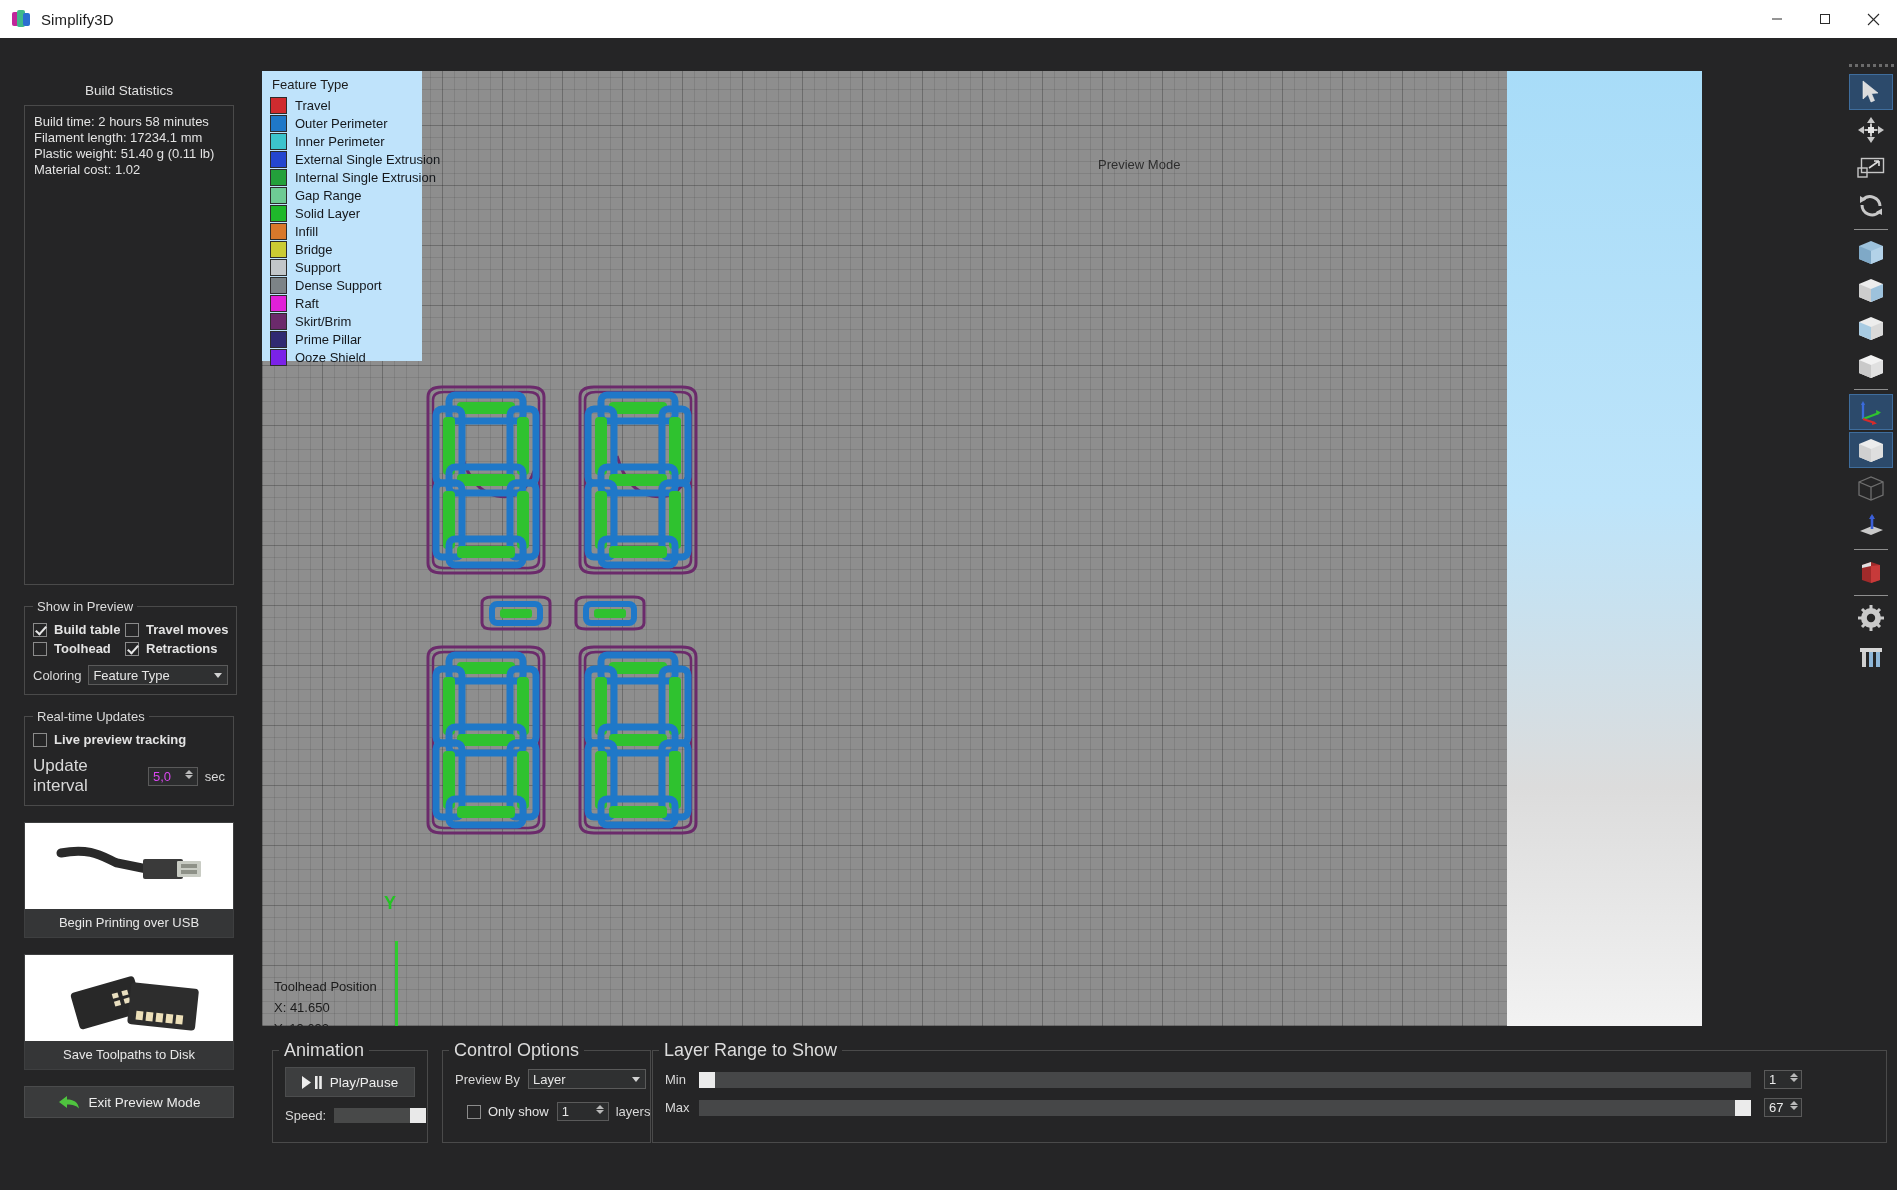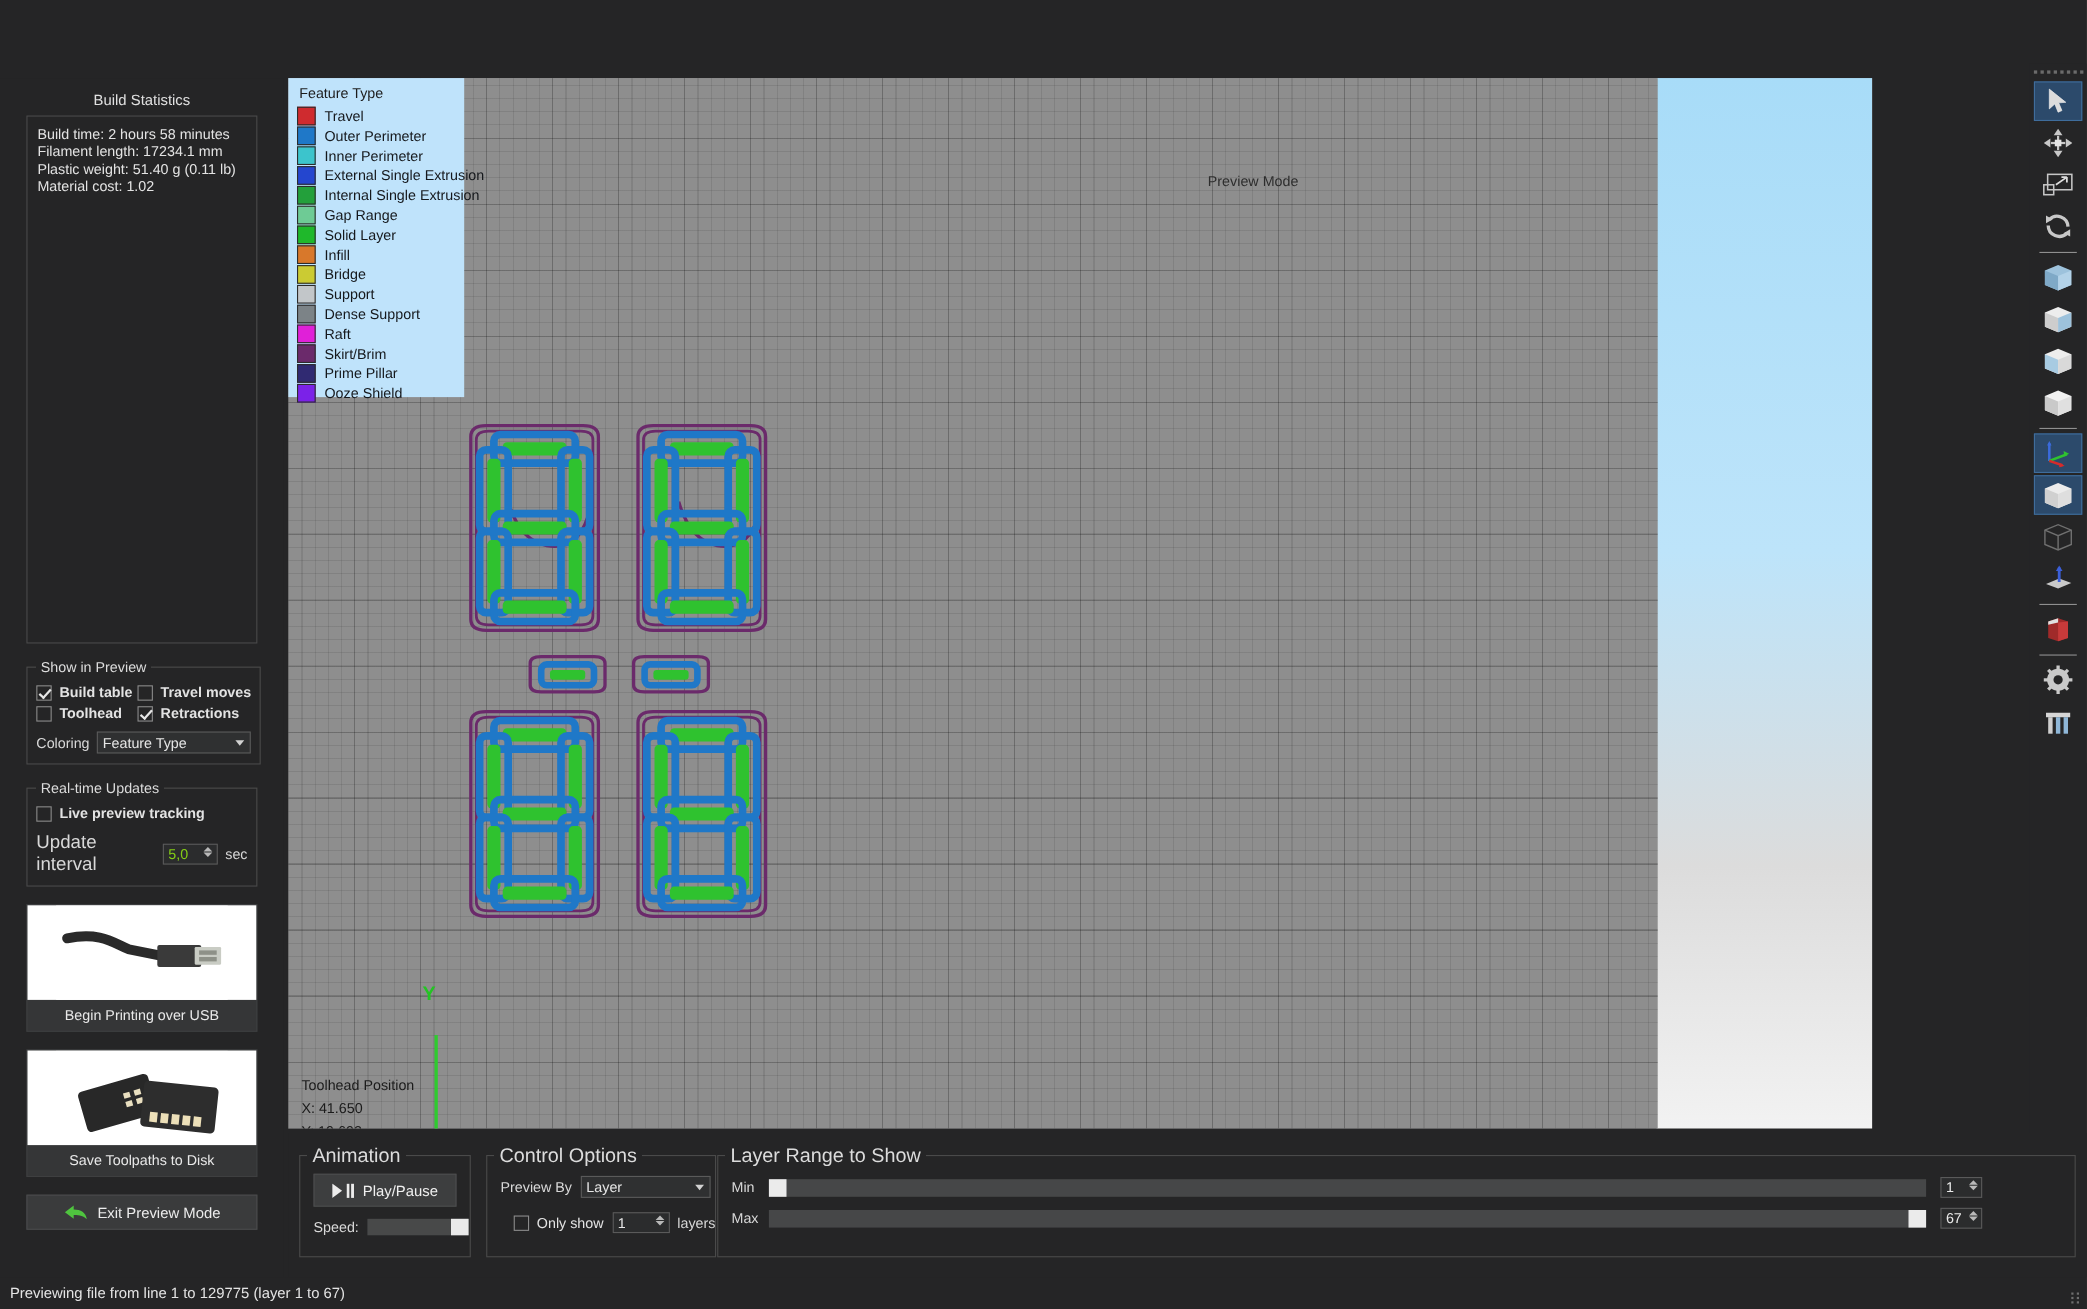--- a/index.html
+++ b/index.html
@@ -91,21 +91,21 @@
     position:absolute; right:5px; top:50%; margin-top:-2px;
     border-left:4px solid transparent; border-right:4px solid transparent;
     border-top:5px solid #d2d2d2;
   }
 
   .introw { display:flex; align-items:center; margin-top:9px; }
   .introw .lbl { font-size:17px; }
   .spin {
     width:52px; height:19px; border:1px solid #5a5a5a; background:#2b2c2d;
     margin-left:6px; display:flex; align-items:center;
-    font-size:13px; color:#84cc16; padding-left:4px; position:relative;
+    font-size:13px; color:#d946ef; padding-left:4px; position:relative;
   }
   .spin.bright { color:#e6e6e6; }
   .spin .ud { position:absolute; right:3px; top:1px; width:9px; height:15px; }
   .spin .ud i { display:block; width:0; height:0; margin:1px auto; }
   .spin .ud .up { border-left:4px solid transparent; border-right:4px solid transparent; border-bottom:4px solid #b9b9b9; }
   .spin .ud .dn { border-left:4px solid transparent; border-right:4px solid transparent; border-top:4px solid #b9b9b9; }
   .unit { margin-left:7px; font-size:13px; }
 
   .imgbtn {
     margin:16px 24px 0 24px; background:#353637; border:1px solid #3e3f40;
@@ -224,20 +224,46 @@
   }
   .sb-grip { position:absolute; right:6px; bottom:5px; display:grid;
     grid-template-columns:repeat(2,3px); gap:2px; }
   .sb-grip i { width:2px; height:2px; background:#6f6f6f; display:block; }
 </style>
 </head>
 <body>
 
 <div id="app">
 
+  <div class="titlebar">
+    <div class="tb-logo">
+      <span class="c1"></span>
+        <span class="c2"></span>
+        <span class="c3"></span>
+    </div>
+    <div class="tb-title">Simplify3D</div>
+    <div class="tb-controls">
+      <div class="tb-btn">
+        <svg width="12" height="12" viewBox="0 0 12 12">
+            <line x1="1" y1="6" x2="11" y2="6" stroke="#2b2b2b" stroke-width="1"></line>
+          </svg>
+      </div>
+      <div class="tb-btn">
+        <svg width="12" height="12" viewBox="0 0 12 12">
+            <rect x="1.5" y="1.5" width="9" height="9" fill="none" stroke="#2b2b2b" stroke-width="1"></rect>
+          </svg>
+      </div>
+      <div class="tb-btn">
+        <svg width="13" height="13" viewBox="0 0 13 13">
+            <line x1="1" y1="1" x2="12" y2="12" stroke="#2b2b2b" stroke-width="1.1"></line>
+            <line x1="12" y1="1" x2="1" y2="12" stroke="#2b2b2b" stroke-width="1.1"></line>
+          </svg>
+      </div>
+    </div>
+  </div>
 
 
   <div class="leftpanel">
 
     <div class="panel-title">Build Statistics</div>
     <div class="stats-box">
       <div>Build time: 2 hours 58 minutes</div>
       <div>Filament length: 17234.1 mm</div>
       <div>Plastic weight: 51.40 g (0.11 lb)</div>
       <div>Material cost: 1.02</div>
@@ -711,25 +737,14 @@
           <span>67</span>
           <span class="ud">
               <i class="up"></i>
               <i class="dn"></i>
             </span>
         </span>
       </div>
     </fieldset>
   </div>
 
-  <div class="statusbar">
-    <span>Previewing file from line 1 to 129775 (layer 1 to 67)</span>
-    <span class="sb-grip">
-        <i></i>
-        <i></i>
-        <i></i>
-        <i></i>
-        <i></i>
-        <i></i>
-      </span>
-  </div>
 
 </div>
 
 </body></html>

